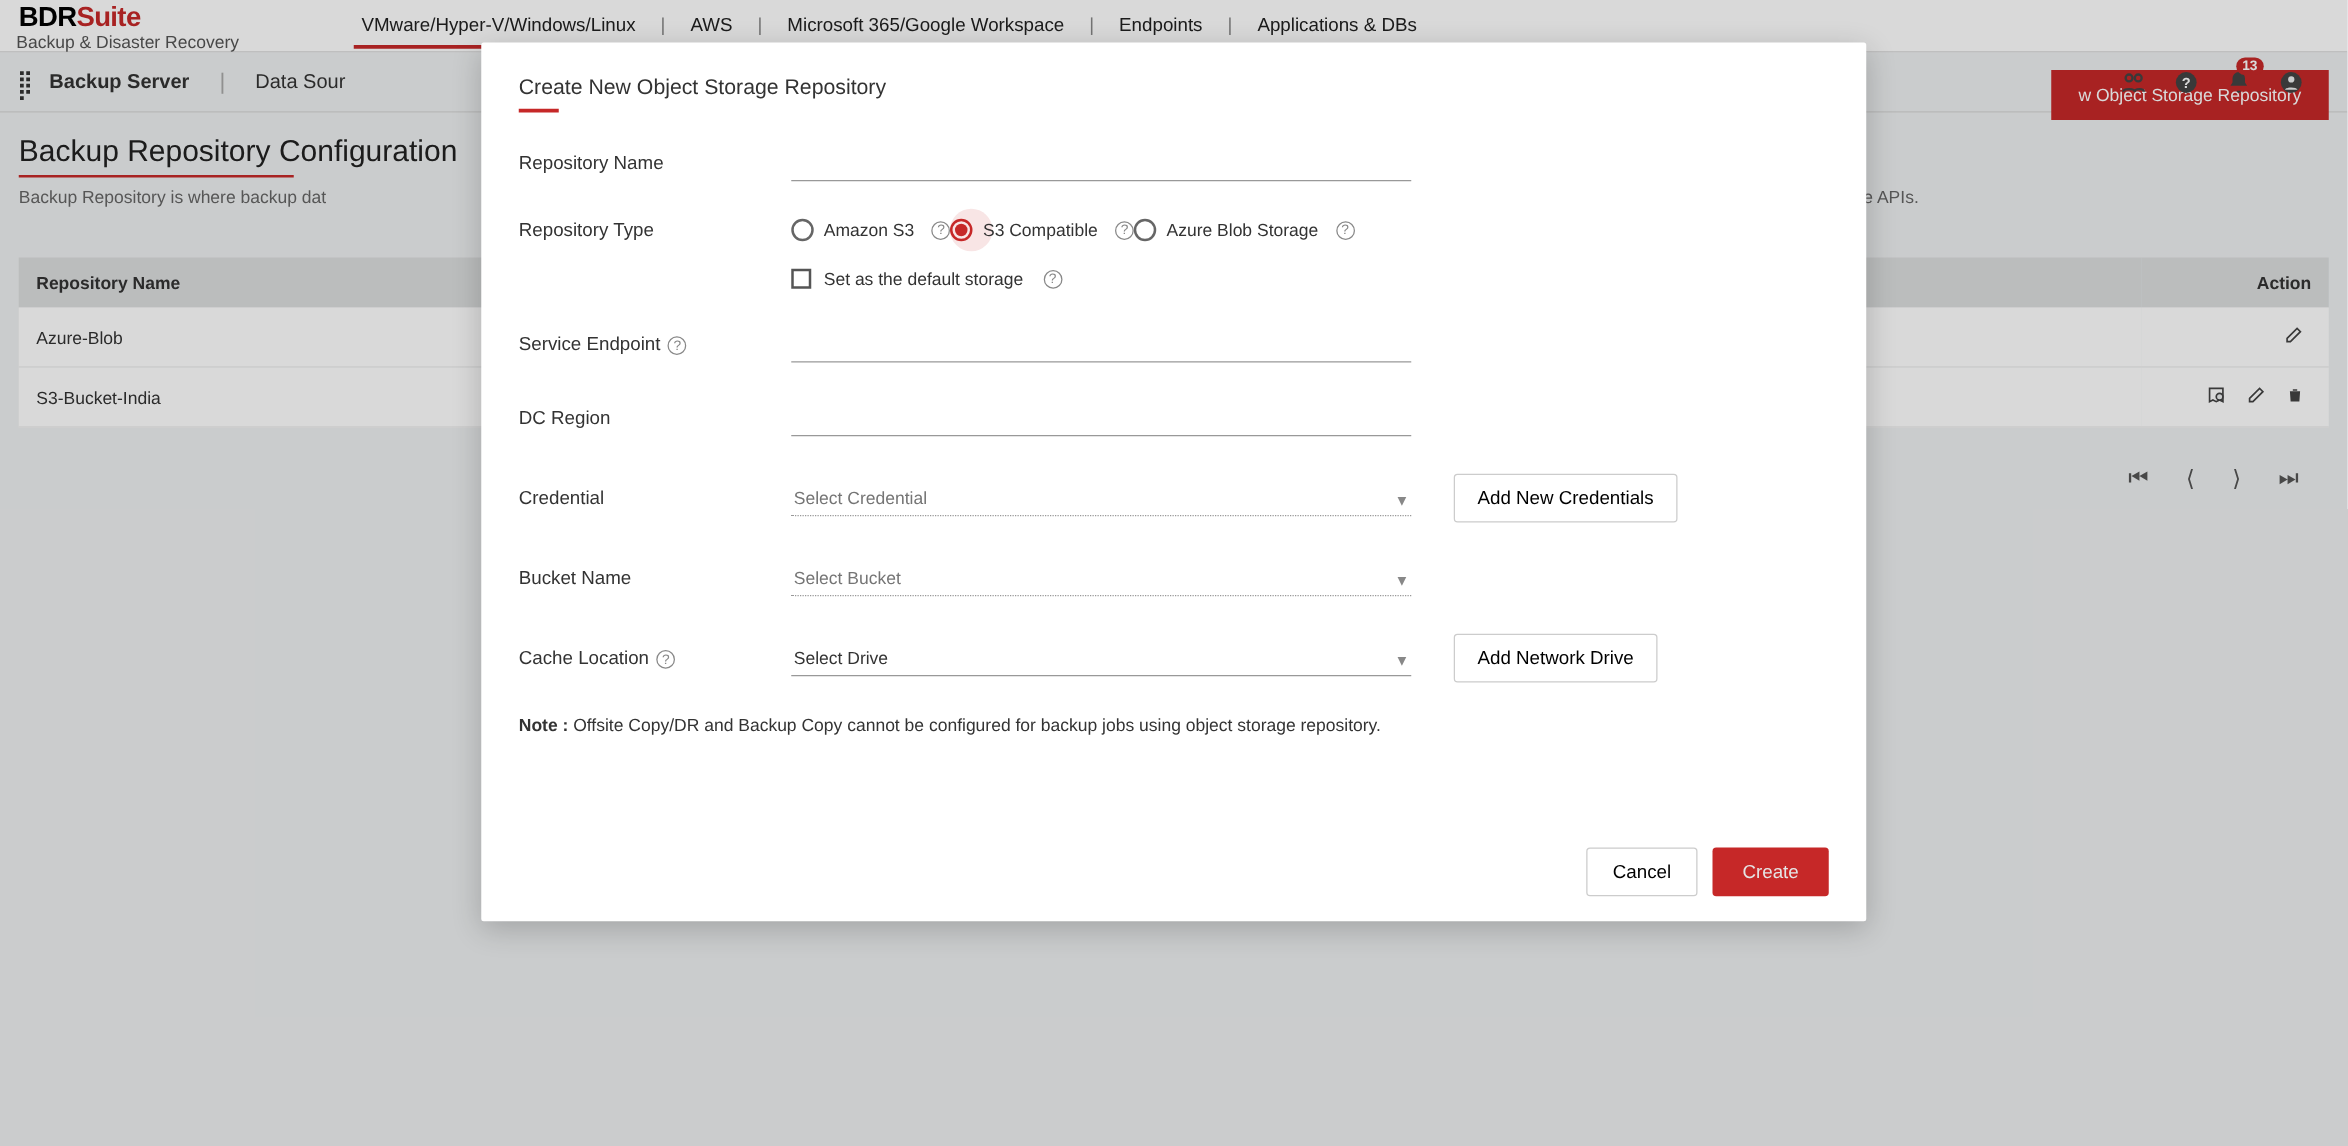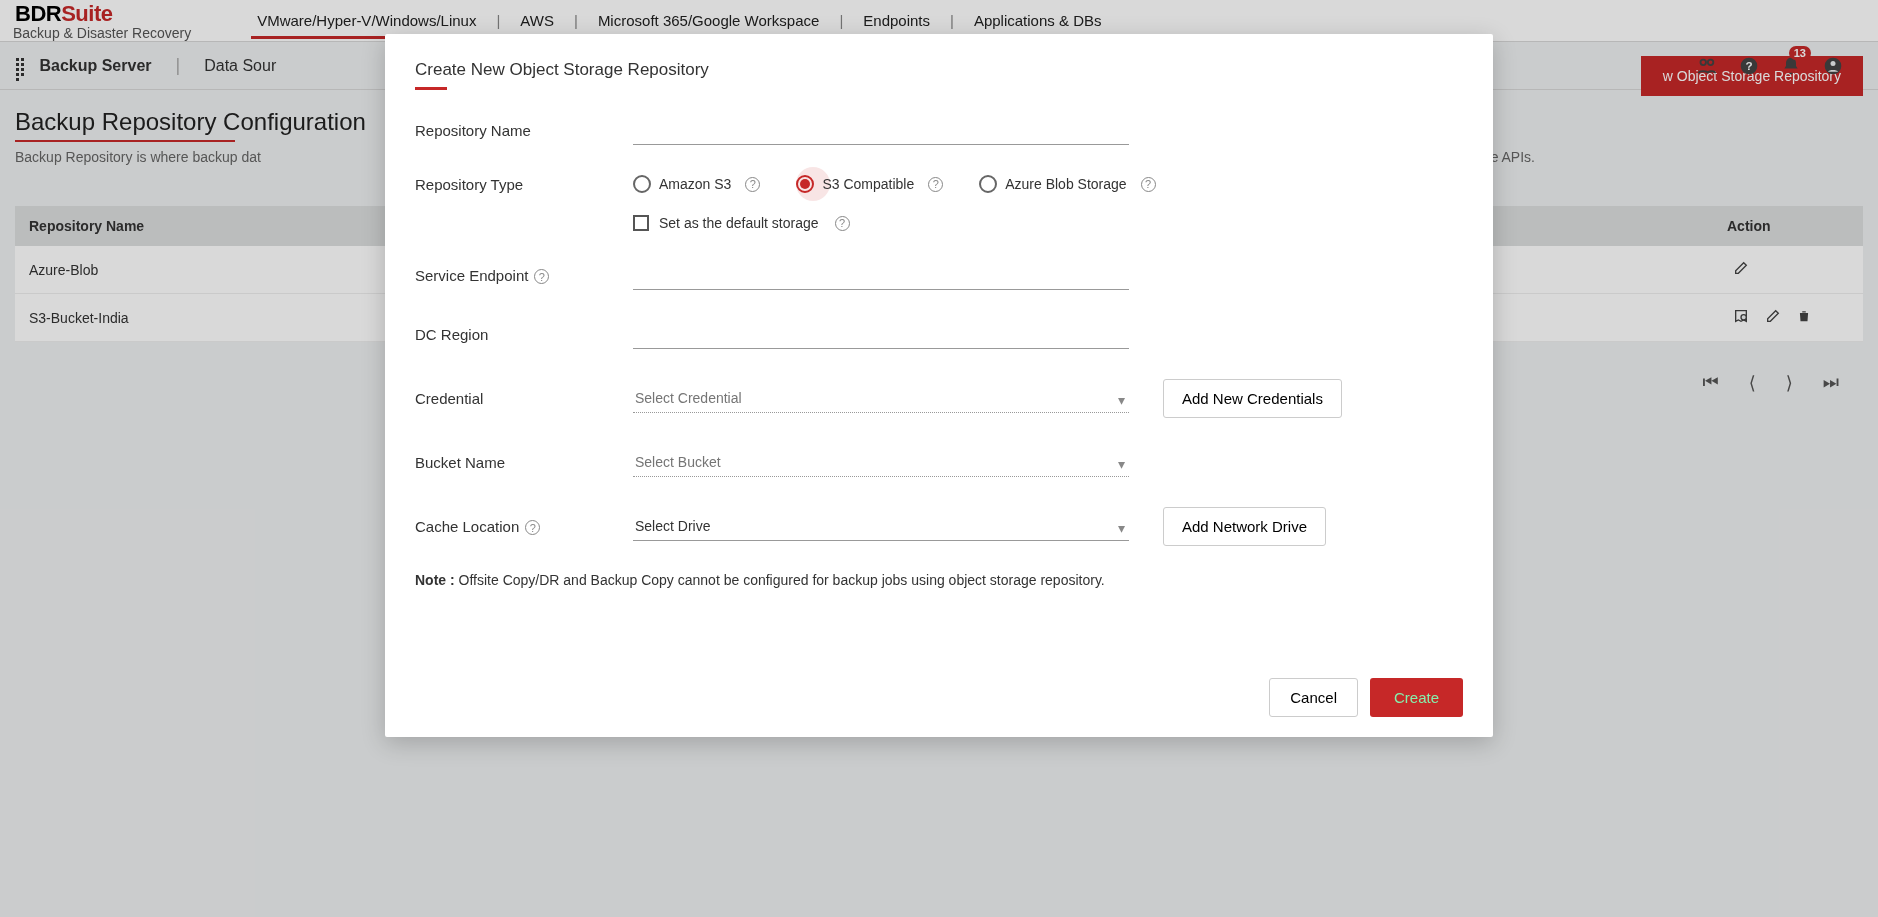--- a/index.html
+++ b/index.html
@@ -1,20 +1,20 @@
 <!DOCTYPE html>
 <html><head>
 <meta charset="utf-8">
 <style>
   * { box-sizing: border-box; }
   html, body { margin:0; padding:0; font-family: "Segoe UI", Arial, sans-serif; font-size:14px; color:#333; background:#eef0f1; height:100%; }
   .page { position:relative; width:1878px; min-height:917px; background:#eef0f1; }
 
   
-  .brand-row { display:flex; align-items:center; height:42px; padding:0 15px; background:#fff; border-bottom:1px solid #d8d8d8; }
+  .brand-row { display:flex; align-items:center; height:42px; padding:0 15px; background:#fff; border-bottom:1px solid #d8d8d8;gap:32px; }
   .logo { font-weight:900; font-size:22px; color:#000; letter-spacing:-0.5px; margin-right:4px; }
   .logo .red { color:#c62828; }
   .logo-sub { font-size:14px; color:#555; margin-left:-2px; margin-top:-2px; }
   .logo-wrap { display:flex; flex-direction:column; margin-right:60px; }
   .topnav { display:flex; align-items:center; gap:8px; font-size:15px; }
   .topnav .item { padding:10px 6px; cursor:pointer; color:#222; }
   .topnav .item.active { border-bottom:3px solid #c62828; padding-bottom:7px; }
   .topnav .sep { color:#888; padding:0 6px; }
 
   
@@ -33,54 +33,54 @@
   .page-title { font-size:24px; color:#222; padding:6px 0 4px 0; border-bottom:1px solid transparent; display:inline-block; position:relative;}
   .page-title::after{ content:""; position:absolute; left:0; bottom:-2px; width:220px; height:2px; background:#c62828;}
   .page-desc { font-size:14px; color:#666; margin-top:6px; line-height:1.5; max-width:1520px;}
   .create-btn { float:right; background:#c62828; color:#fff; padding:12px 22px; font-size:14px; border:none; cursor:pointer; margin-top:-46px; }
   .clear{clear:both;}
 
   
   .tbl { width:100%; border-collapse:collapse; margin-top:38px; }
   .tbl th { background:#dcdedf; color:#333; text-align:left; font-weight:600; padding:12px 14px; font-size:14px;}
   .tbl td { background:#fff; padding:14px; border-bottom:1px solid #eee; color:#333;}
-  .tbl .action-cell { text-align:left; width:150px;}
+  .tbl .action-cell { text-align:right; width:150px;}
   .act-ic { display:inline-block; margin:0 6px; cursor:pointer; color:#444;}
   .pager { display:flex; justify-content:flex-end; gap:30px; padding:30px 24px; color:#555;}
   .pager span{cursor:pointer; font-size:18px;}
 
   
   .overlay{ position:absolute; inset:0; background:rgba(0,0,0,0.15); display:flex; align-items:flex-start; justify-content:center;}
   .modal{ background:#fff; width:1108px; margin-top:34px; padding:26px 30px 20px 30px; box-shadow:0 6px 24px rgba(0,0,0,0.2); border-radius:2px; }
   .modal-title{ font-size:17px; color:#333; padding-bottom:6px; display:inline-block; position:relative;}
   .modal-title::after{ content:""; position:absolute; left:0; bottom:-4px; width:32px; height:3px; background:#c62828;}
   .form-row{ display:flex; align-items:center; margin-top:30px; }
   .form-row.tight{margin-top:22px;}
   .form-label{ width:218px; font-size:15px; color:#333; flex-shrink:0;}
   .form-field{ flex:1; max-width:496px; }
   .text-input{ width:100%; border:none; border-bottom:1px solid #999; font-size:14px; padding:6px 2px; outline:none; background:transparent;}
   .dotted{border-bottom:1px dotted #999;}
   .select-wrap{position:relative; width:100%; max-width:496px;}
   .select-wrap .caret{position:absolute; right:4px; top:8px; pointer-events:none; color:#888;}
   .side-btn{ margin-left:34px; border:1px solid #ccc; background:#fff; padding:10px 18px; font-size:15px; cursor:pointer; border-radius:3px; white-space:nowrap;}
-  .radio-group{ display:flex; align-items:center; gap:36px;}
+  .radio-group{ display:flex; align-items:center; }
   .radio-opt{display:flex; align-items:center; gap:8px; cursor:pointer;}
   .radio-circle{ width:18px; height:18px; border:2px solid #666; border-radius:50%; display:flex; align-items:center; justify-content:center;}
   .radio-opt.selected .radio-circle{border-color:#c62828;}
   .radio-opt.selected .radio-circle::after{content:"";width:10px;height:10px;background:#c62828;border-radius:50%;}
   .radio-opt.selected .halo{ position:absolute; width:34px; height:34px; background:rgba(198,40,40,0.12); border-radius:50%; z-index:-1;}
   .radio-opt{position:relative; z-index:0;}
   .check-row{display:flex; align-items:center; gap:10px; margin-left:0; margin-top:24px;}
   .checkbox{width:16px;height:16px;border:2px solid #555; cursor:pointer;}
   .help{ display:inline-flex; width:15px; height:15px; border:1px solid #888; color:#888; border-radius:50%; align-items:center; justify-content:center; font-size:11px; margin-left:6px; cursor:default;}
   .note-row{ margin-top:26px; font-size:14px; color:#333;}
   .note-row b{font-weight:700;}
   .modal-footer{ display:flex; justify-content:flex-end; gap:12px; margin-top:90px;}
   .btn-cancel{ border:1px solid #ccc; background:#fff; padding:10px 20px; font-size:15px; border-radius:3px; cursor:pointer;}
-  .btn-create{ border:none; background:#c62828; color:#86efac; padding:10px 24px; font-size:15px; border-radius:3px; cursor:pointer;}
+  .btn-create{ border:none; background:#c62828; color:#e5e5e5; padding:10px 24px; font-size:15px; border-radius:3px; cursor:pointer;}
 </style>
 </head>
 <body>
 
 <div class="page">
 
   <div class="brand-row">
     <div class="logo-wrap">
       <div class="logo"><span>BDR</span><span class="red">Suite</span></div>
       <div class="logo-sub">Backup &amp; Disaster Recovery</div>

